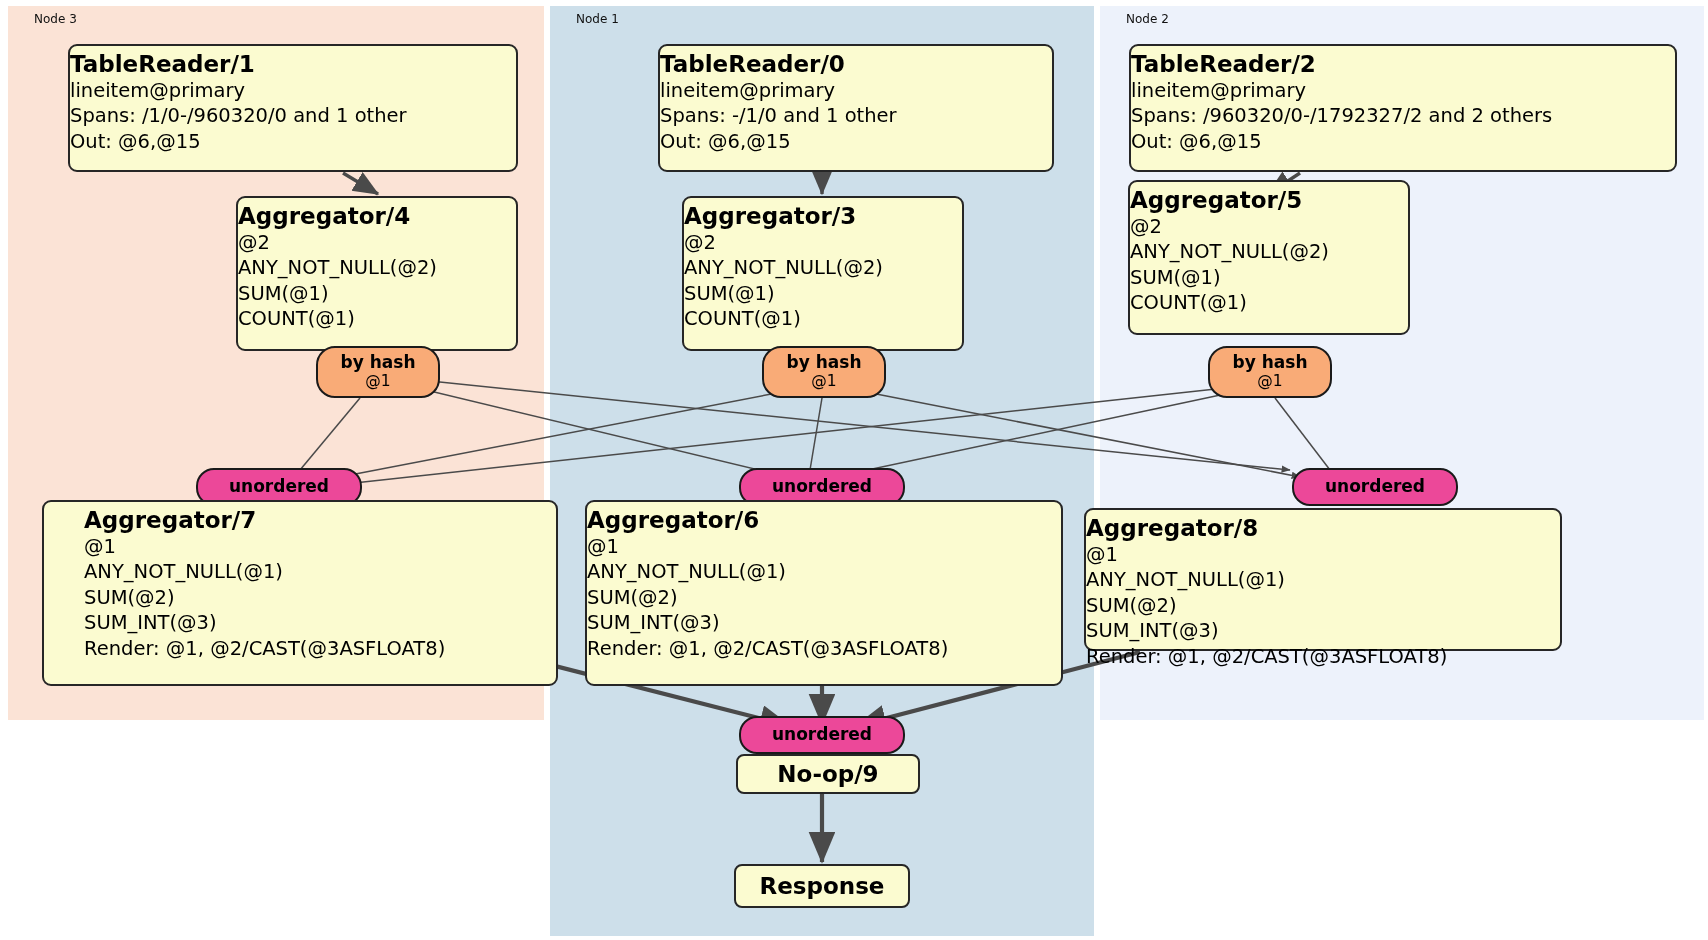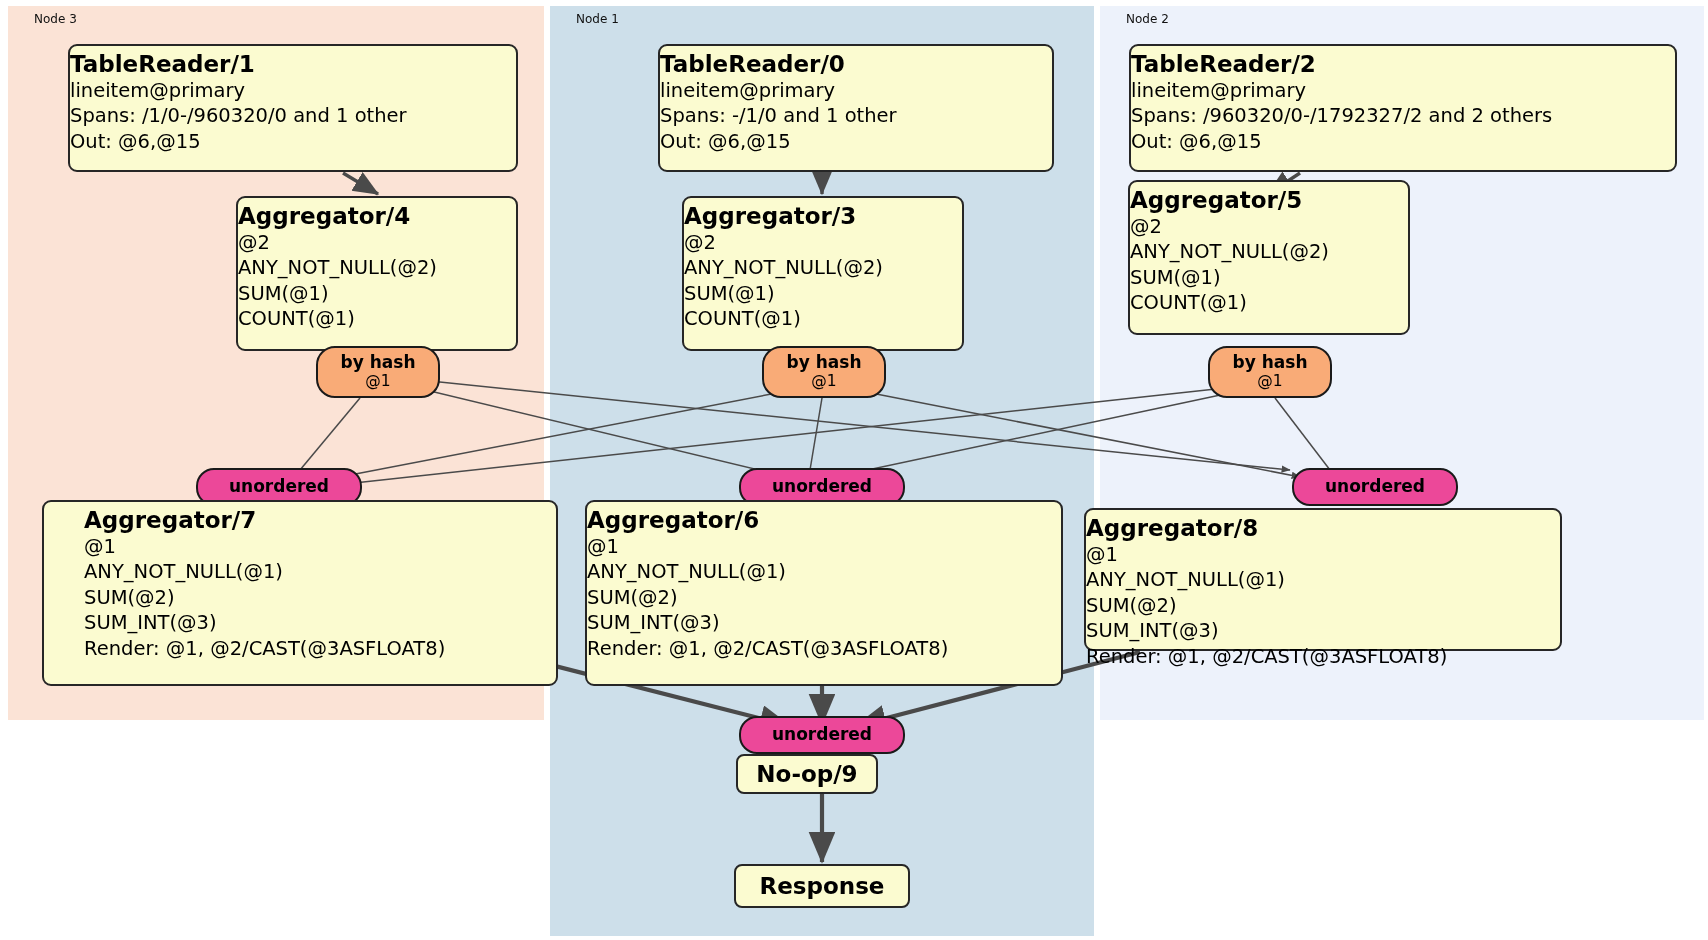--- a/index.html
+++ b/index.html
@@ -183,21 +183,21 @@
     <span class="ln">ANY_NOT_NULL(@1)</span>
     <span class="ln">SUM(@2)</span>
     <span class="ln">SUM_INT(@3)</span>
     <span class="ln">Render: @1, @2/CAST(@3ASFLOAT8)</span>
   </div>
 
   <div class="pill unord" style="left:739px;top:716px;width:166px;height:38px;">
     <span class="p1">unordered</span>
   </div>
 
-  <div class="smallbox" style="left:736px;top:754px;width:142px;height:40px;">
+  <div class="smallbox" style="left:736px;top:754px;width:184px;height:40px;">
     <span>No-op/9</span>
   </div>
 
   <div class="smallbox" style="left:734px;top:864px;width:176px;height:44px;">
     <span>Response</span>
   </div>
 
 </div>
 
 </body></html>

